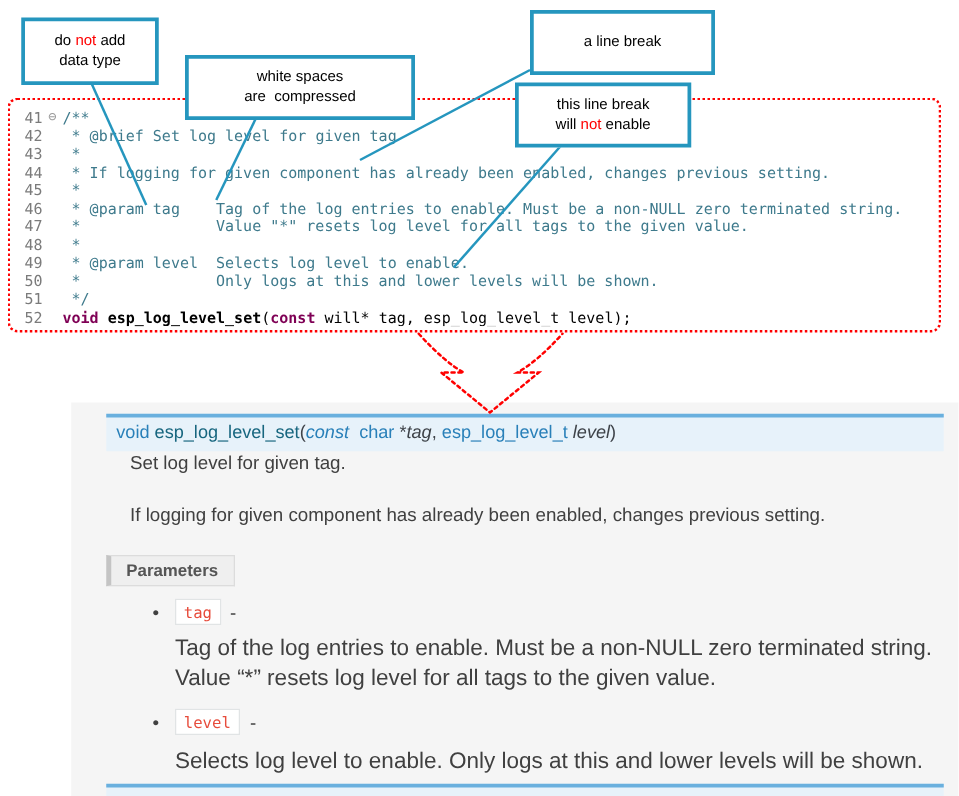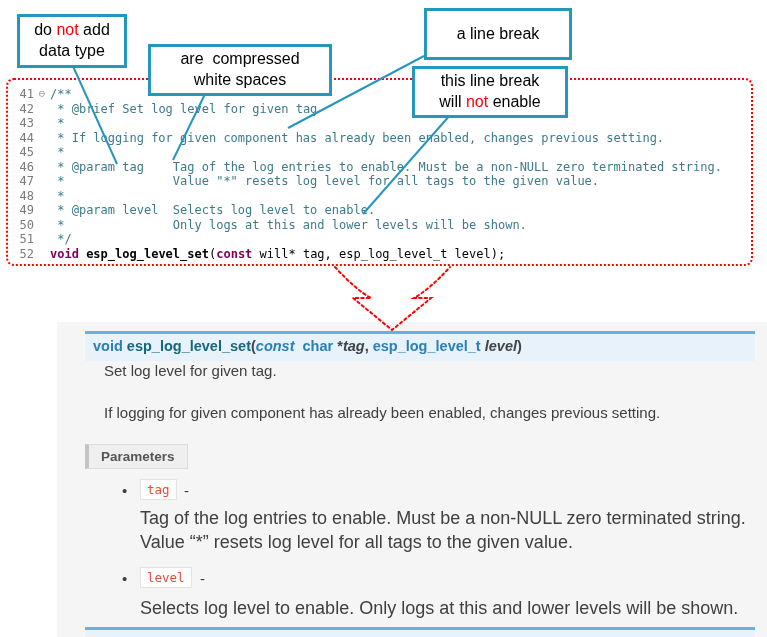--- a/index.html
+++ b/index.html
@@ -2,27 +2,27 @@
 <html><head>
 <meta charset="utf-8">
 <style>
   html,body{margin:0;padding:0;background:#fff;}
   .canvas{position:relative;width:767px;height:637px;background:#fff;overflow:hidden;
           font-family:"Liberation Sans",sans-serif;}
 
   
   .callout{position:absolute;background:#fff;border:3px solid #2596be;z-index:6;
            display:flex;flex-direction:column;justify-content:center;text-align:center;
-           font-size:16px;color:#000;box-sizing:border-box;}
+           font-size:12px;color:#000;box-sizing:border-box;}
   .callout-line{white-space:pre-wrap;line-height:1.3;}
   .red-word{color:#ff0000;}
   #callout-0{left:17px;top:14px;width:110px;height:54px;}
   #callout-1{left:148px;top:44px;width:184px;height:52px;}
   #callout-2{left:424px;top:8px;width:148px;height:52px;}
-  #callout-3{left:412px;top:66px;width:156px;height:52px;}
+  #callout-3{left:412px;top:66px;width:141px;height:52px;}
 
   
   .code-box{position:absolute;left:6px;top:78px;width:747px;height:188px;box-sizing:border-box;
             border:2px dotted #ff0000;border-radius:8px;z-index:1;background:#fff;padding-top:7px;}
   .code-line{display:flex;height:14.5px;font-family:"DejaVu Sans Mono",monospace;
              font-size:12px;line-height:14.5px;}
   .lnum{width:26px;text-align:right;color:#7b7b7b;flex:none;}
   .fold{width:16px;text-align:center;color:#9a9a9a;font-size:11px;flex:none;}
   .ltext{flex:1;white-space:pre;overflow:hidden;}
   .c-cmt{color:#3e7a8c;}
@@ -31,21 +31,21 @@
   .c-fn{color:#000;font-weight:bold;}
   .c-pl{color:#000;}
 
   
   .overlay{position:absolute;left:0;top:0;z-index:4;pointer-events:none;}
 
   
   .docs-panel{position:absolute;left:57px;top:322px;width:710px;height:315px;
               background:#f5f5f5;z-index:2;}
   .sig{position:absolute;left:28px;top:9px;width:670px;height:30px;box-sizing:border-box;
-       background:#e7f2fa;border-top:3px solid #6ab0de;font-size:14.5px;font-weight:bold;
+       background:#e7f2fa;border-top:3px solid #6ab0de;font-size:14.5px;font-weight:normal;
        line-height:25px;padding-left:8px;color:#3e4349;white-space:pre-wrap;}
   .s-kw{color:#2980b9;}
   .s-kwi{color:#2980b9;font-style:italic;}
   .s-name{color:#17667f;}
   .s-type{color:#2980b9;}
   .s-param{color:#3e4349;font-style:italic;}
   .s-pl{color:#3e4349;}
   .doc-p{position:absolute;left:47px;margin:0;font-size:15px;color:#404040;}
   .p1{top:40px;}
   .p2{top:82px;}
@@ -144,22 +144,22 @@
     <line x1="424" y1="56" x2="288" y2="128" stroke="#2596be" stroke-width="2"></line>
     <line x1="451" y1="114" x2="363" y2="214" stroke="#2596be" stroke-width="2"></line>
     <path d="M335,267 Q356,290 371,298 L353,298 L392,330 L431,298 L414,298 Q430,289 450,267" fill="none" stroke="#ff0000" stroke-width="2" stroke-dasharray="2.5 3" stroke-linecap="round"></path>
   </svg>
 
   <div class="callout" id="callout-0">
       <div class="callout-line"><span>do </span><span class="red-word">not</span><span> add</span></div>
       <div class="callout-line"><span>data type</span></div>
     </div>
   <div class="callout" id="callout-1">
+      <div class="callout-line"><span>white spaces</span></div>
       <div class="callout-line"><span>are  compressed</span></div>
-      <div class="callout-line"><span>white spaces</span></div>
     </div>
   <div class="callout" id="callout-2">
       <div class="callout-line"><span>a line break</span></div>
     </div>
   <div class="callout" id="callout-3">
       <div class="callout-line"><span>this line break</span></div>
       <div class="callout-line"><span>will </span><span class="red-word">not</span><span> enable</span></div>
     </div>
 
   <div class="docs-panel">

